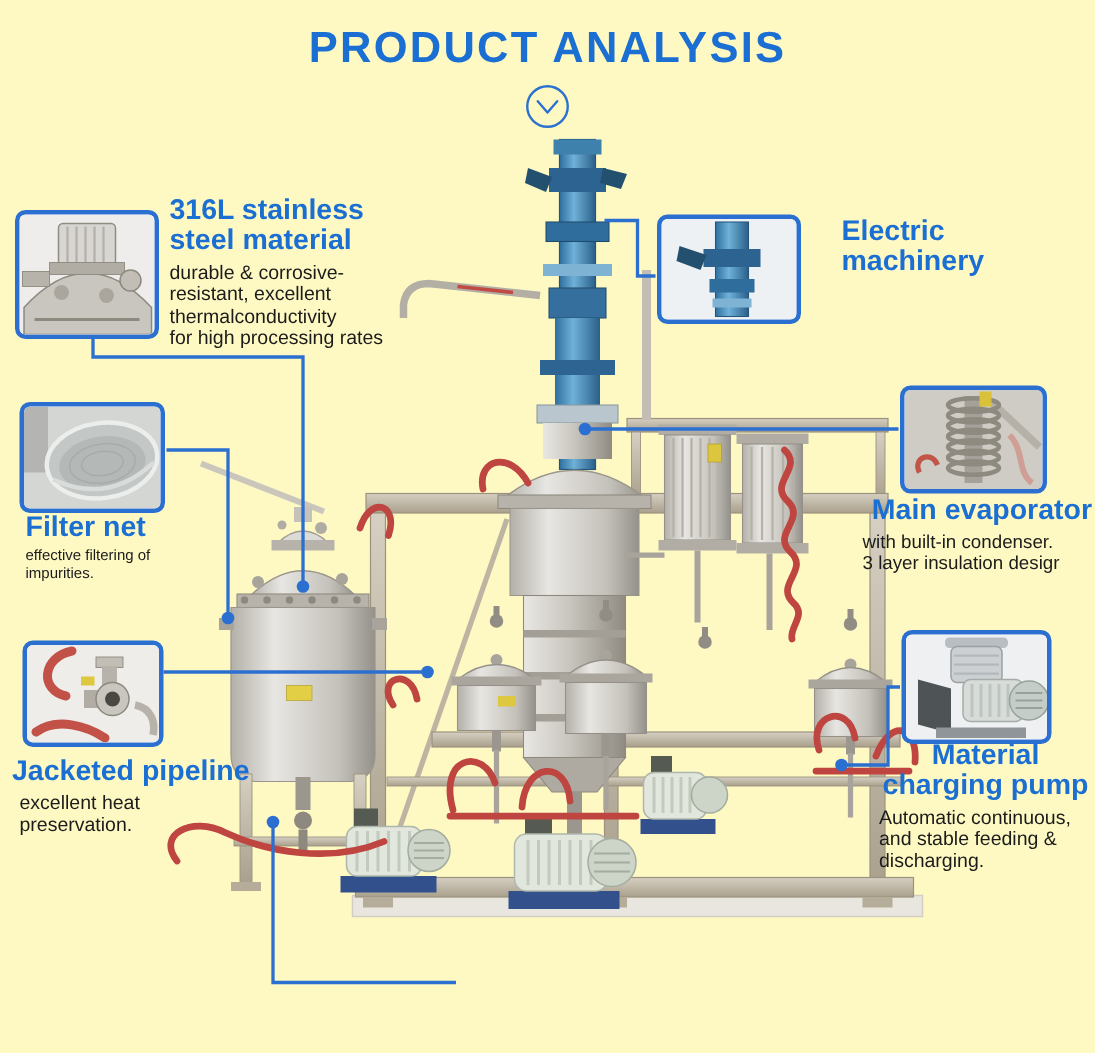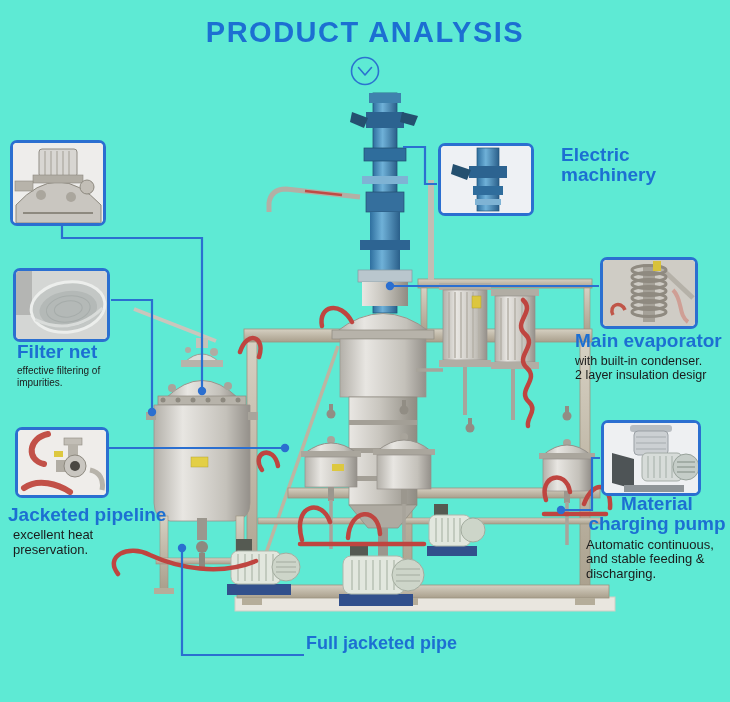--- a/index.html
+++ b/index.html
@@ -1,17 +1,17 @@
 <!DOCTYPE html>
 <html><head>
 <meta charset="utf-8">
 <style>
   :root{ --accent:#1c6fd2; --line:#2b6fd0; }
   html,body{margin:0;padding:0;background:#fff;}
-  .canvas{position:relative;width:730px;height:702px;background:#5eead4;overflow:hidden;
+  .canvas{position:relative;width:730px;height:702px;background:#fef9c3;overflow:hidden;
           font-family:"Liberation Sans",sans-serif;}
   .title{position:absolute;left:0;top:16px;width:100%;text-align:center;
          font-size:29px;font-weight:bold;color:var(--accent);letter-spacing:1.5px;}
   .chev{position:absolute;left:349px;top:55px;width:32px;height:32px;}
   svg.scene{position:absolute;left:0;top:0;width:730px;height:702px;}
 
   .thumb{position:absolute;border:3px solid var(--line);border-radius:7px;background:#fff;
          overflow:hidden;box-sizing:border-box;}
   .thumb svg{display:block;width:100%;height:100%;}
   .tb1{left:10px;top:140px;width:96px;height:86px;}
@@ -20,21 +20,21 @@
   .tb4{left:600px;top:257px;width:98px;height:72px;}
   .tb5{left:15px;top:427px;width:94px;height:71px;}
   .tb6{left:601px;top:420px;width:100px;height:76px;}
 
   .co{position:absolute;}
   .co .h{color:var(--accent);font-weight:bold;white-space:pre-line;line-height:1.07;}
   .co .b{color:#1b1b1b;white-space:pre-line;line-height:1.12;margin-top:3px;}
   .co1{left:113px;top:131px;width:172px;} .co1 .h{font-size:19px;} .co1 .b{font-size:13px;}
   .co2{left:561px;top:145px;width:175px;} .co2 .h{font-size:19px;} .co2 .b{font-size:13px;}
   .co3{left:17px;top:342px;width:162px;}  .co3 .h{font-size:19px;} .co3 .b{font-size:10px;}
-  .co4{left:575px;top:331px;width:153px;} .co4 .h{font-size:19px;} .co4 .b{font-size:12.5px;}
+  .co4{left:575px;top:331px;width:153px;} .co4 .h{font-size:19px;text-align:right;} .co4 .b{font-size:12.5px;}
   .co5{left:8px;top:505px;width:172px;}   .co5 .h{font-size:19px;} .co5 .b{font-size:13px;margin-left:5px;}
   .co6{left:586px;top:494px;width:142px;} .co6 .h{font-size:19px;text-align:center;} .co6 .b{font-size:13px;}
   .co7{left:306px;top:634px;width:250px;} .co7 .h{font-size:18px;} .co7 .b{font-size:12.5px;margin-top:1px;}
 </style>
 </head>
 <body>
 
 <div class="canvas">
 
   <div class="title">PRODUCT ANALYSIS</div>
@@ -321,43 +321,50 @@
       <path d="M32,14H62 M32,20H62 M32,26H62" stroke="#b2b8bc" stroke-width="1.5"></path>
       <polygon points="8,30 30,36 30,66 8,60" fill="#4e5456"></polygon>
       <rect x="38" y="30" width="40" height="28" rx="5" fill="#d7dcd9" stroke="#a4aca7"></rect>
       <path d="M44,33V55 M50,33V55 M56,33V55 M62,33V55 M68,33V55" stroke="#bdc5c0" stroke-width="2"></path>
       <circle cx="82" cy="44" r="13" fill="#c5cdc8" stroke="#98a29b"></circle>
       <path d="M73,39H91 M73,44H91 M73,49H91" stroke="#98a29b" stroke-width="1.3"></path>
       <rect x="20" y="62" width="60" height="7" fill="#8f9598"></rect>
     </svg>
   </div>
 
+  <div class="co co1">
+    <div class="h">316L stainless
+steel material</div>
+    <div class="b">durable &amp; corrosive-
+resistant, excellent
+thermalconductivity
+for high processing rates</div>
+  </div>
   <div class="co co2">
     <div class="h">Electric
 machinery</div>
   </div>
   <div class="co co3">
     <div class="h">Filter net</div>
     <div class="b">effective filtering of
 impurities.</div>
   </div>
   <div class="co co4">
     <div class="h">Main evaporator</div>
     <div class="b">with built-in condenser.
-2 layer insulation desigr</div>
+3 layer insulation desigr</div>
   </div>
   <div class="co co6">
     <div class="h">Material
 charging pump</div>
     <div class="b">Automatic continuous,
 and stable feeding &amp;
 discharging.</div>
   </div>
   <div class="co co5">
     <div class="h">Jacketed pipeline</div>
     <div class="b">excellent heat
 preservation.</div>
   </div>
   <div class="co co7">
-    <div class="h">Full jacketed pipe</div>
   </div>
 
 </div>
 
 </body></html>

